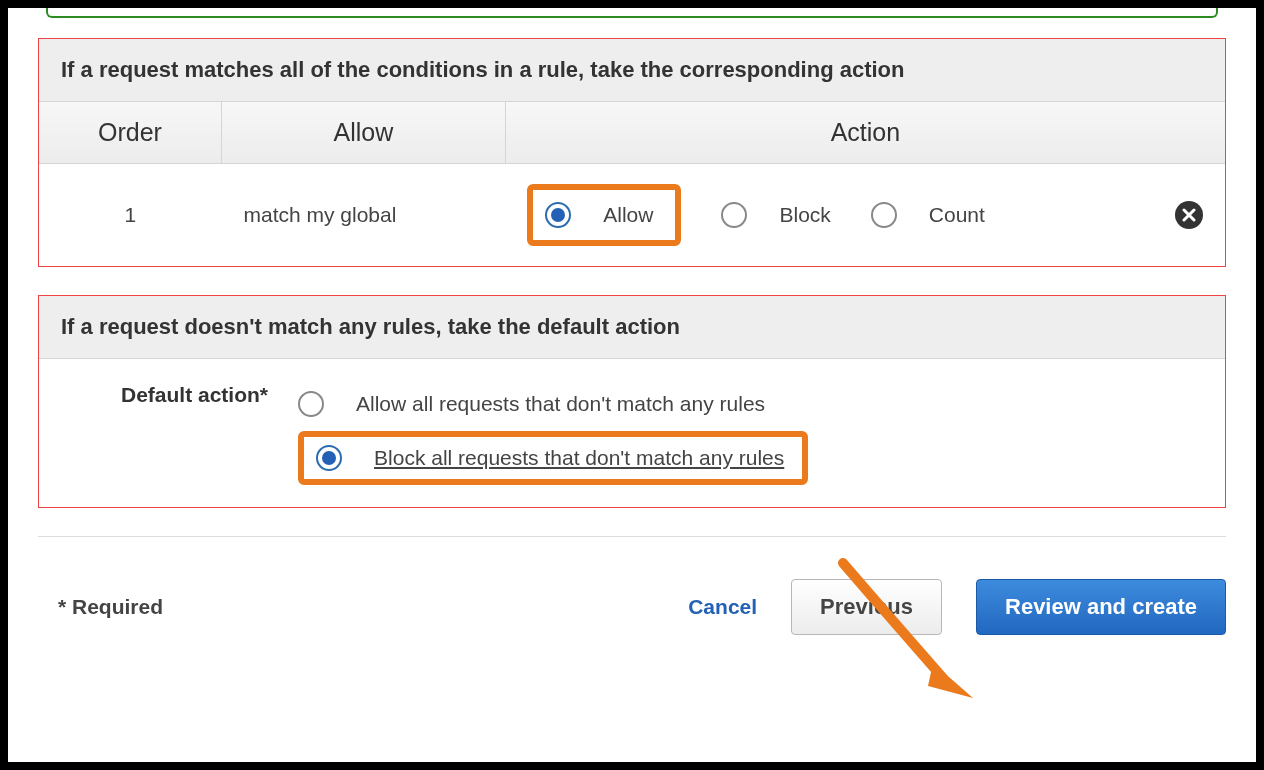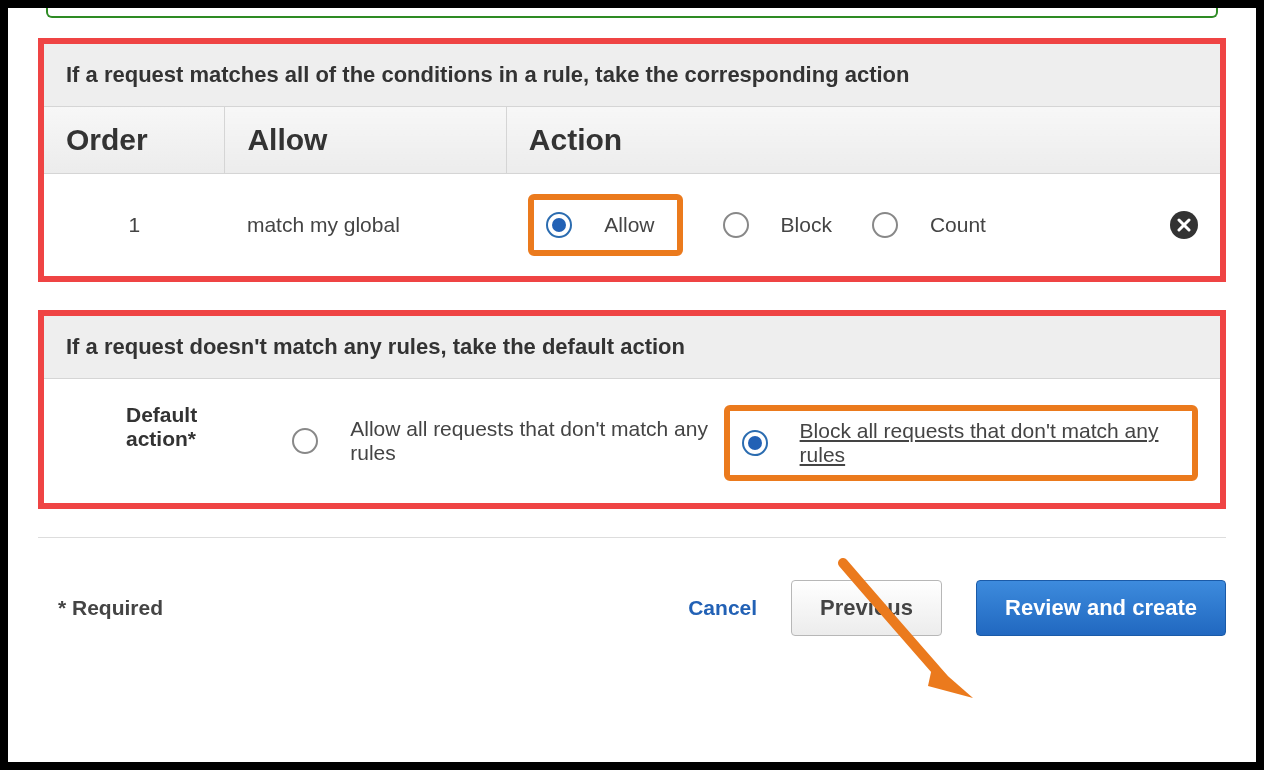--- a/index.html
+++ b/index.html
@@ -20,44 +20,44 @@
     .top-green-border {
       border: 2px solid #2e8b24;
       border-radius: 6px;
       height: 10px;
       margin: 0 8px 20px 8px;
       border-top: none;
       border-top-left-radius: 0;
       border-top-right-radius: 0;
     }
     .panel {
-      border: 6px solid #ef4444;
+      border: 1px solid #ef4444;
       margin-bottom: 28px;
     }
     .panel-header {
       background: #eee;
       border-bottom: 1px solid #d5d5d5;
       padding: 18px 22px;
       font-size: 22px;
       font-weight: bold;
       color: #333;
     }
     
     .rules-table {
       width: 100%;
       border-collapse: collapse;
     }
     .rules-table th {
       background: linear-gradient(#f7f7f7, #ececec);
       border: 1px solid #d5d5d5;
       border-top: none;
-      text-align: left;
+      text-align: center;
       padding: 16px 22px;
-      font-size: 30px;
-      font-weight: bold;
+      font-size: 25px;
+      font-weight: normal;
       color: #333;
     }
     .rules-table td {
       border-top: 1px solid #d5d5d5;
       padding: 20px 22px;
       vertical-align: middle;
     }
     .rules-table th:first-child { border-left: none; }
     .rules-table th:last-child { border-right: none; }
     .td-order { text-align: center; width: 180px; }
@@ -123,20 +123,21 @@
       gap: 30px;
     }
     .default-label {
       font-weight: bold;
       color: #333;
       padding-top: 2px;
       padding-left: 60px;
     }
     .default-options {
       display: flex;
+      flex-direction: column;
       gap: -1px;
     }
     .default-options .radio-option {
       padding: 10px 0;
     }
     .default-options .highlight-box {
       padding: 8px 18px 8px 12px;
       margin-top: 4px;
     }
     .default-options .highlight-box .radio-option{

